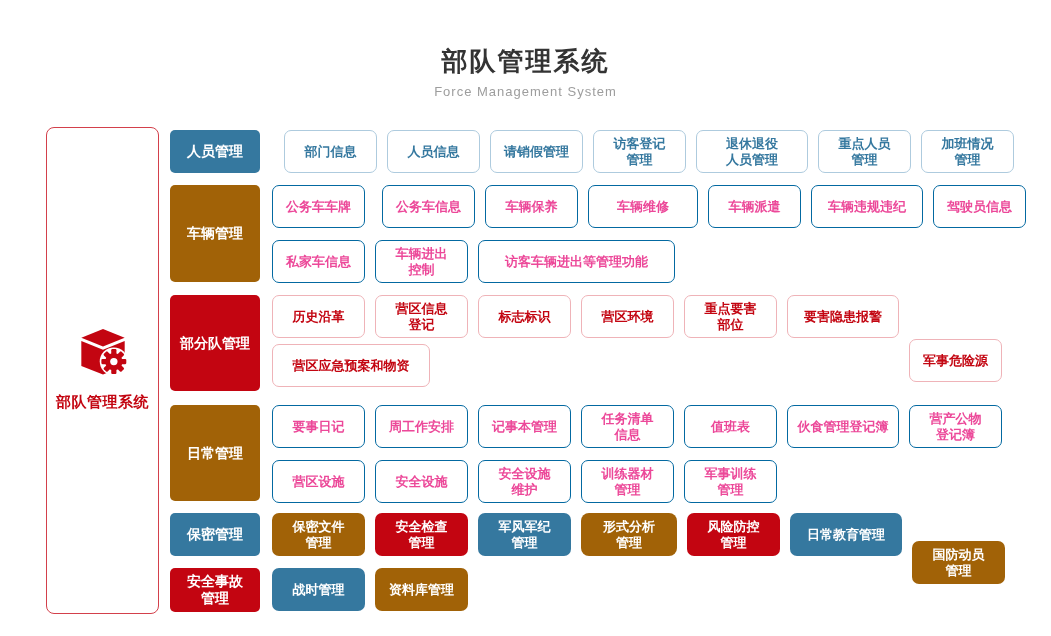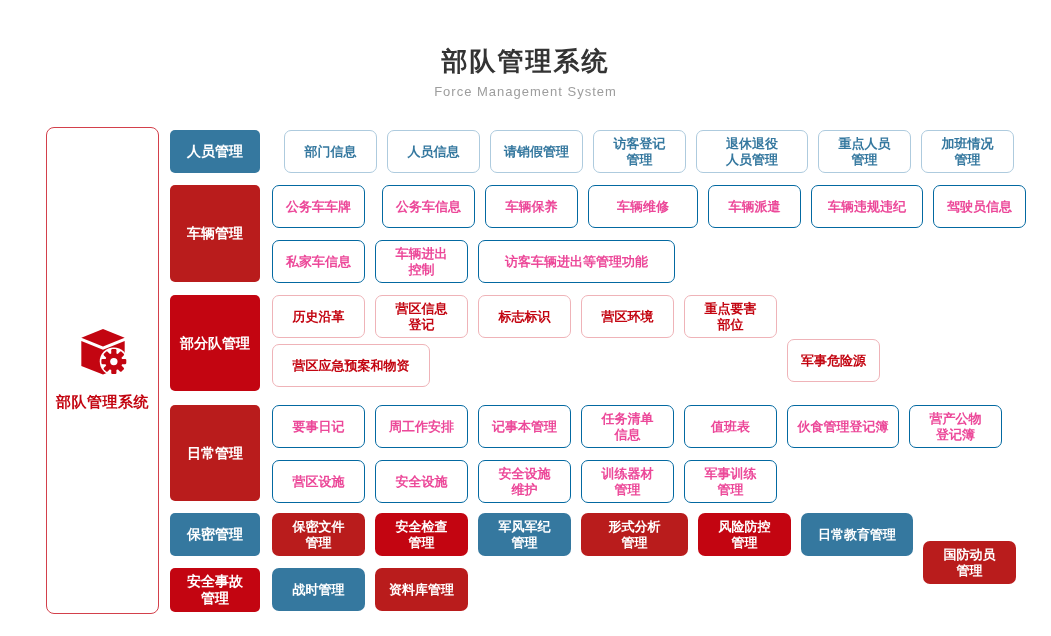--- a/index.html
+++ b/index.html
@@ -13,21 +13,21 @@
             border:1px solid #d3404b;border-radius:8px;background:#fff;
             display:flex;flex-direction:column;align-items:center;justify-content:center;gap:10px;}
   .root-label{font-size:15px;font-weight:bold;color:#c30511;letter-spacing:0.5px;}
   .box{position:relative;box-sizing:border-box;display:flex;align-items:center;justify-content:center;
        text-align:center;white-space:pre-line;line-height:1.2;font-weight:bold;font-size:13px;
        border-radius:7px;}
   .category{position:absolute;width:90px;font-size:14px;border-radius:5px;}
   .line{position:absolute;display:flex;gap:10px;}
   .solid{color:#fff;}
   .solid.blue{background:#35789f;}
-  .solid.green{background:#b91c1c;}
+  .solid.green{background:#a16207;}
   .solid.red{background:#c30511;}
   .outline{background:#fff;}
   .outline.blue{color:#35789f;border:1px solid #aecbde;}
   .outline.green{color:#ec4899;border:1px solid #0369a1;}
   .outline.red{color:#c30511;border:1px solid #efb3b8;}
 </style>
 </head>
 <body>
 
 <div class="canvas">
@@ -111,20 +111,21 @@
       </div>
       <div class="box category solid red" style="left: 170px; top: 295px; height: 96px;">部分队管理</div>
       <div class="line" style="left: 272px; top: 295px;">
         <div class="box outline red" style="width: 93px; height: 43px;">历史沿革</div>
         <div class="box outline red" style="width: 93px; height: 43px;">营区信息
 登记</div>
         <div class="box outline red" style="width: 93px; height: 43px;">标志标识</div>
         <div class="box outline red" style="width: 93px; height: 43px;">营区环境</div>
         <div class="box outline red" style="width: 93px; height: 43px;">重点要害
 部位</div>
+        <div class="box outline red" style="width: 112px; height: 43px;">要害隐患报警</div>
         <div class="box outline red" style="width: 93px; height: 43px; margin-top: 44px;">军事危险源</div>
       </div>
       <div class="line" style="left: 272px; top: 344px;">
         <div class="box outline red" style="width: 158px; height: 43px;">营区应急预案和物资</div>
       </div>
       <div class="box category solid green" style="left: 170px; top: 405px; height: 96px;">日常管理</div>
       <div class="line" style="left: 272px; top: 405px;">
         <div class="box outline green" style="width: 93px; height: 43px;">要事日记</div>
         <div class="box outline green" style="width: 93px; height: 43px;">周工作安排</div>
         <div class="box outline green" style="width: 93px; height: 43px;">记事本管理</div>
@@ -146,21 +147,21 @@
 管理</div>
       </div>
       <div class="box category solid blue" style="left: 170px; top: 513px; height: 43px;">保密管理</div>
       <div class="line" style="left: 272px; top: 513px;">
         <div class="box solid green" style="width: 93px; height: 43px;">保密文件
 管理</div>
         <div class="box solid red" style="width: 93px; height: 43px;">安全检查
 管理</div>
         <div class="box solid blue" style="width: 93px; height: 43px;">军风军纪
 管理</div>
-        <div class="box solid green" style="width: 107px; height: 43px;">形式分析
+        <div class="box solid green" style="width: 96px; height: 43px; border-radius: 8px;">形式分析
 管理</div>
         <div class="box solid red" style="width: 93px; height: 43px;">风险防控
 管理</div>
         <div class="box solid blue" style="width: 112px; height: 43px;">日常教育管理</div>
         <div class="box solid green" style="width: 93px; height: 43px; margin-top: 28px;">国防动员
 管理</div>
       </div>
       <div class="box category solid red" style="left: 170px; top: 568px; height: 44px;">安全事故
 管理</div>
       <div class="line" style="left: 272px; top: 568px;">

